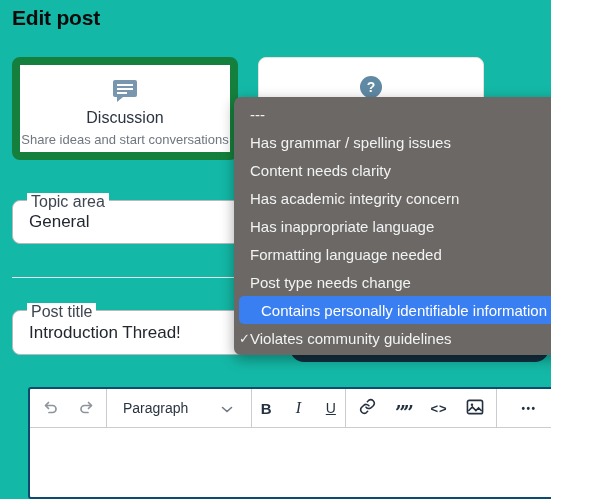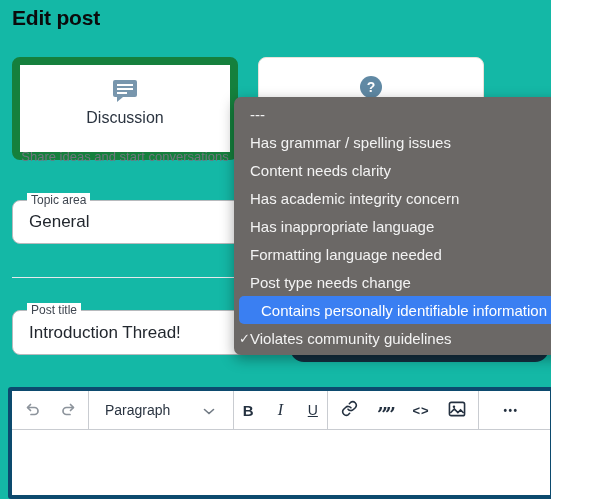--- a/index.html
+++ b/index.html
@@ -8,37 +8,37 @@
   #page { position:relative; width:551px; height:499px; background:#14b8a6; overflow:hidden; }
 
   .page-title { position:absolute; left:12px; top:6px; font-size:21px; font-weight:700; color:#0b0b0c; letter-spacing:-0.2px; }
 
   
   .card { position:absolute; top:57px; width:226px; height:103px; background:#fff; border-radius:8px; display:flex; flex-direction:column; align-items:center; }
   .card-discussion { left:12px; border:8px solid #15803d; }
   .card-question { left:258px; border:1px solid #e8e3da; }
   .card-icon { margin-top:14px; height:24px; display:flex; align-items:center; }
   .card-title { margin-top:6px; font-size:16px; color:#2b3440; }
-  .card-sub { margin-top:22px; font-size:13px; color:#6f767e; white-space:nowrap; }
+  .card-sub { margin-top:5px; font-size:13px; color:#6f767e; white-space:nowrap; }
   .qmark { margin-top:18px; width:22px; height:22px; border-radius:50%; background:#6089a4; color:#fff; font-size:14px; font-weight:700; display:flex; align-items:center; justify-content:center; }
 
   
   .field { position:absolute; left:12px; width:553px; border:1px solid #b7babd; border-radius:8px; background:#fff; }
   .field-topic { top:200px; height:44px; }
   .field-title { top:310px; height:45px; }
-  .field-label { position:absolute; top:-8px; left:14px; background:#fff; padding:0 4px; font-size:12px; color:#3f4650; }
+  .field-label { position:absolute; top:-8px; left:14px; background:#fff; padding:0 4px; font-size:16px; color:#3f4650; }
   .field-value { position:absolute; left:16px; top:50%; transform:translateY(-50%); font-size:17px; color:#22272e; }
 
   .divider-h { position:absolute; left:12px; top:277px; width:553px; height:1px; background:#e7e9ec; }
 
   
   .submit-btn { position:absolute; left:290px; top:334px; width:259px; height:28px; border-radius:14px; background:#132f40; border:none; z-index:5; }
 
   
-  .editor { position:absolute; left:8px; top:387px; width:546px; height:112px; border:4px solid #0c4a6e; border-radius:3px; background:#fff; }
+  .editor { position:absolute; left:28px; top:387px; width:546px; height:112px; border:2px solid #0c4a6e; border-radius:3px; background:#fff; }
   .toolbar { display:flex; height:39px; border-bottom:1px solid #c9ccd1; align-items:stretch; }
   .tb-group { display:flex; align-items:center; }
   .tb-sep { width:1px; background:#c9ccd1; }
   .tb-btn { display:flex; align-items:center; justify-content:center; width:30px; height:30px; border:none; background:transparent; cursor:pointer; color:#243140; }
   .g-history { width:76px; justify-content:center; gap:6px; }
   .g-para { width:144px; padding:0 18px 0 16px; justify-content:space-between; font-size:14px; color:#2a3441; cursor:pointer; }
   .g-biu { width:93px; justify-content:center; gap:4px; }
   .g-media { width:150px; justify-content:center; gap:6px; }
   .g-more { flex:1; justify-content:flex-start; padding-left:17px; }
   .b-bold { font-weight:700; font-size:15px; }

